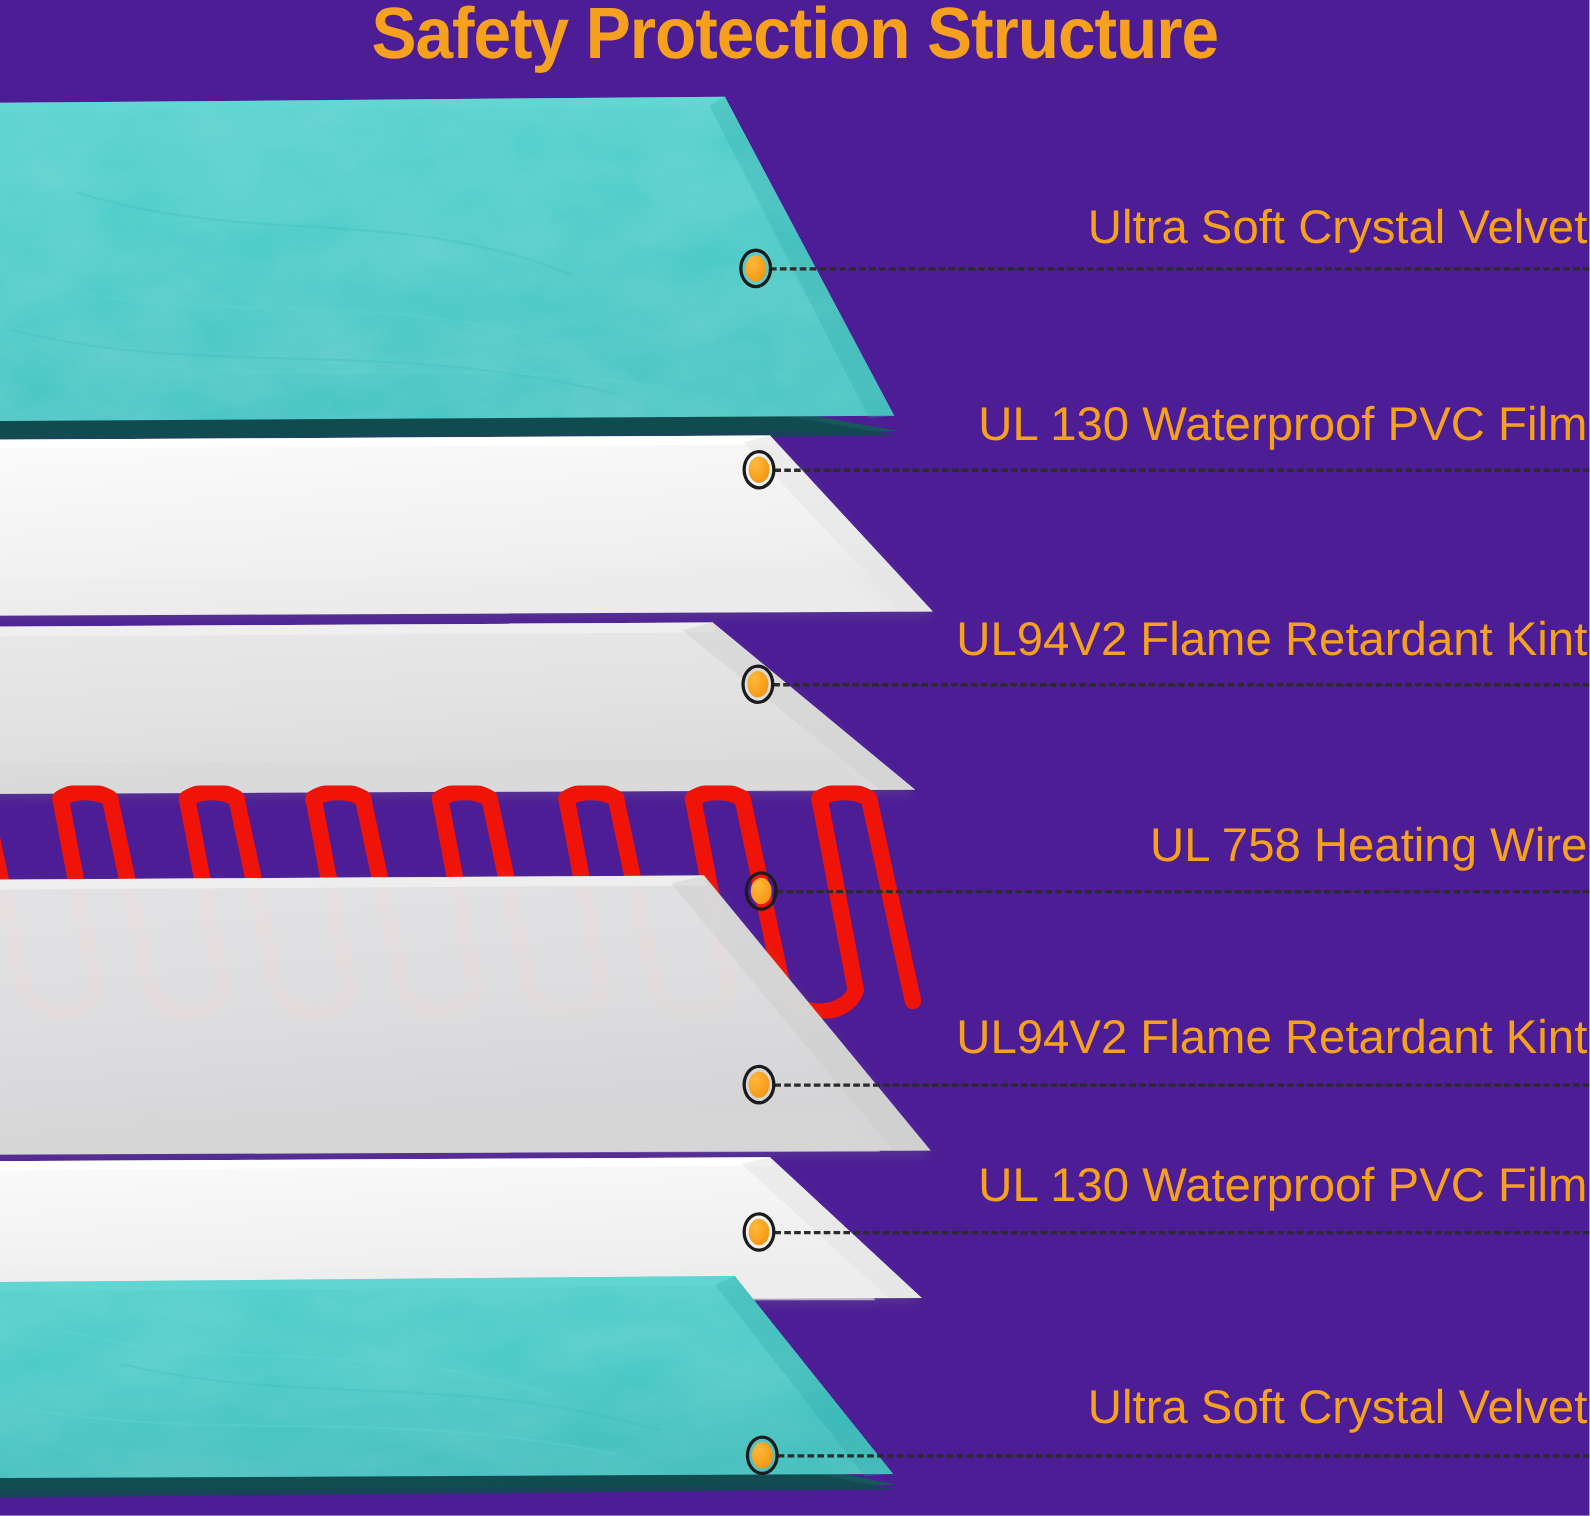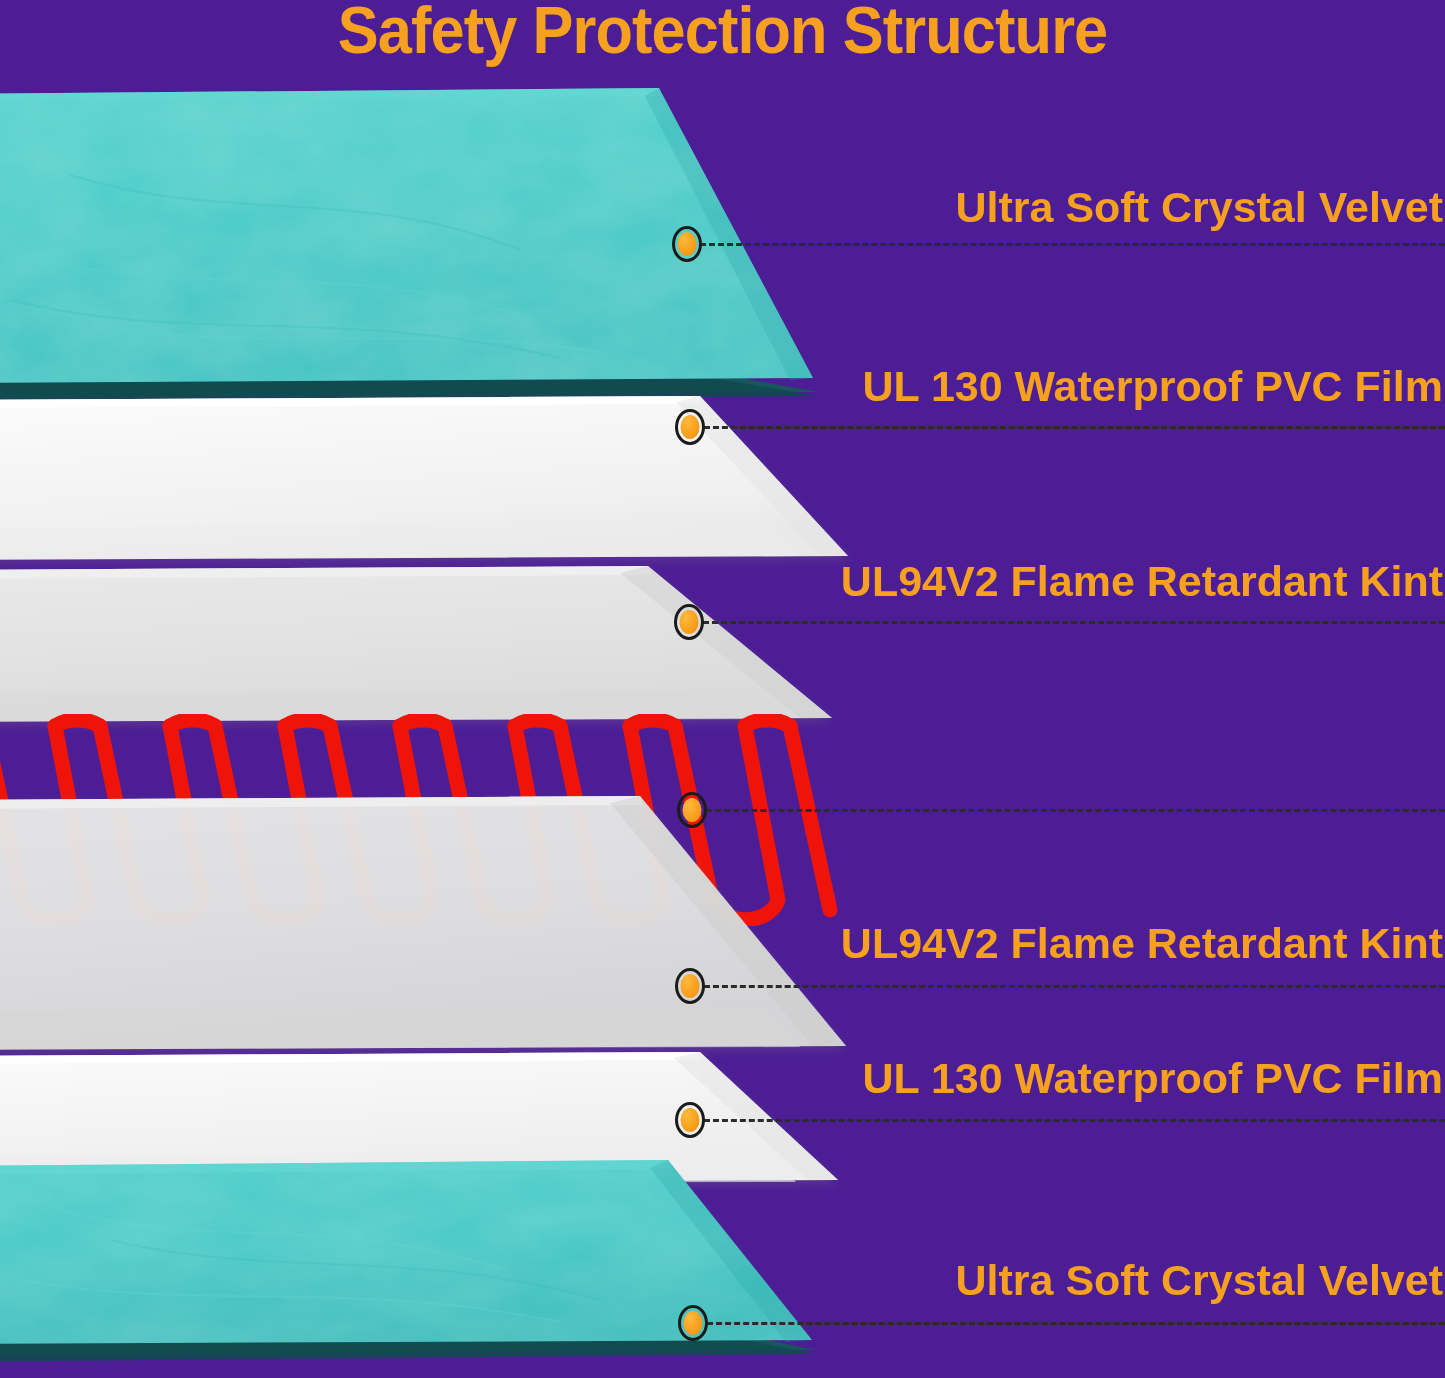--- a/index.html
+++ b/index.html
@@ -45,21 +45,21 @@
     width: 1445px;
     height: 1378px;
   }
 
   
   .callout {
     position: absolute;
     right: 2px;
     font-family: "Liberation Sans", sans-serif;
     font-size: 43px;
-    font-weight: bold;
+    font-weight: normal;
     color: #F5A01E;
     white-space: nowrap;
     text-align: left;
     letter-spacing: 0px;
     line-height: 1;
   }
 
   
   .leader {
     position: absolute;
@@ -257,20 +257,21 @@
   <div class="marker" style="left:672px; top:226px;"></div>
 
   <div class="callout" style="top:365px;">UL 130 Waterproof PVC Film</div>
   <div class="leader" style="left:704px; top:426px; width:741px;"></div>
   <div class="marker" style="left:675px; top:409px;"></div>
 
   <div class="callout" style="top:560px;">UL94V2 Flame Retardant Kint</div>
   <div class="leader" style="left:703px; top:621px; width:742px;"></div>
   <div class="marker" style="left:674px; top:604px;"></div>
 
+  <div class="callout" style="top:748px;">UL  758 Heating Wire</div>
   <div class="leader" style="left:706px; top:809px; width:739px;"></div>
   <div class="marker" style="left:677px; top:792px;"></div>
 
   <div class="callout" style="top:922px;">UL94V2 Flame Retardant Kint</div>
   <div class="leader" style="left:704px; top:985px; width:741px;"></div>
   <div class="marker" style="left:675px; top:968px;"></div>
 
   <div class="callout" style="top:1057px;">UL 130 Waterproof PVC Film</div>
   <div class="leader" style="left:704px; top:1119px; width:741px;"></div>
   <div class="marker" style="left:675px; top:1102px;"></div>

